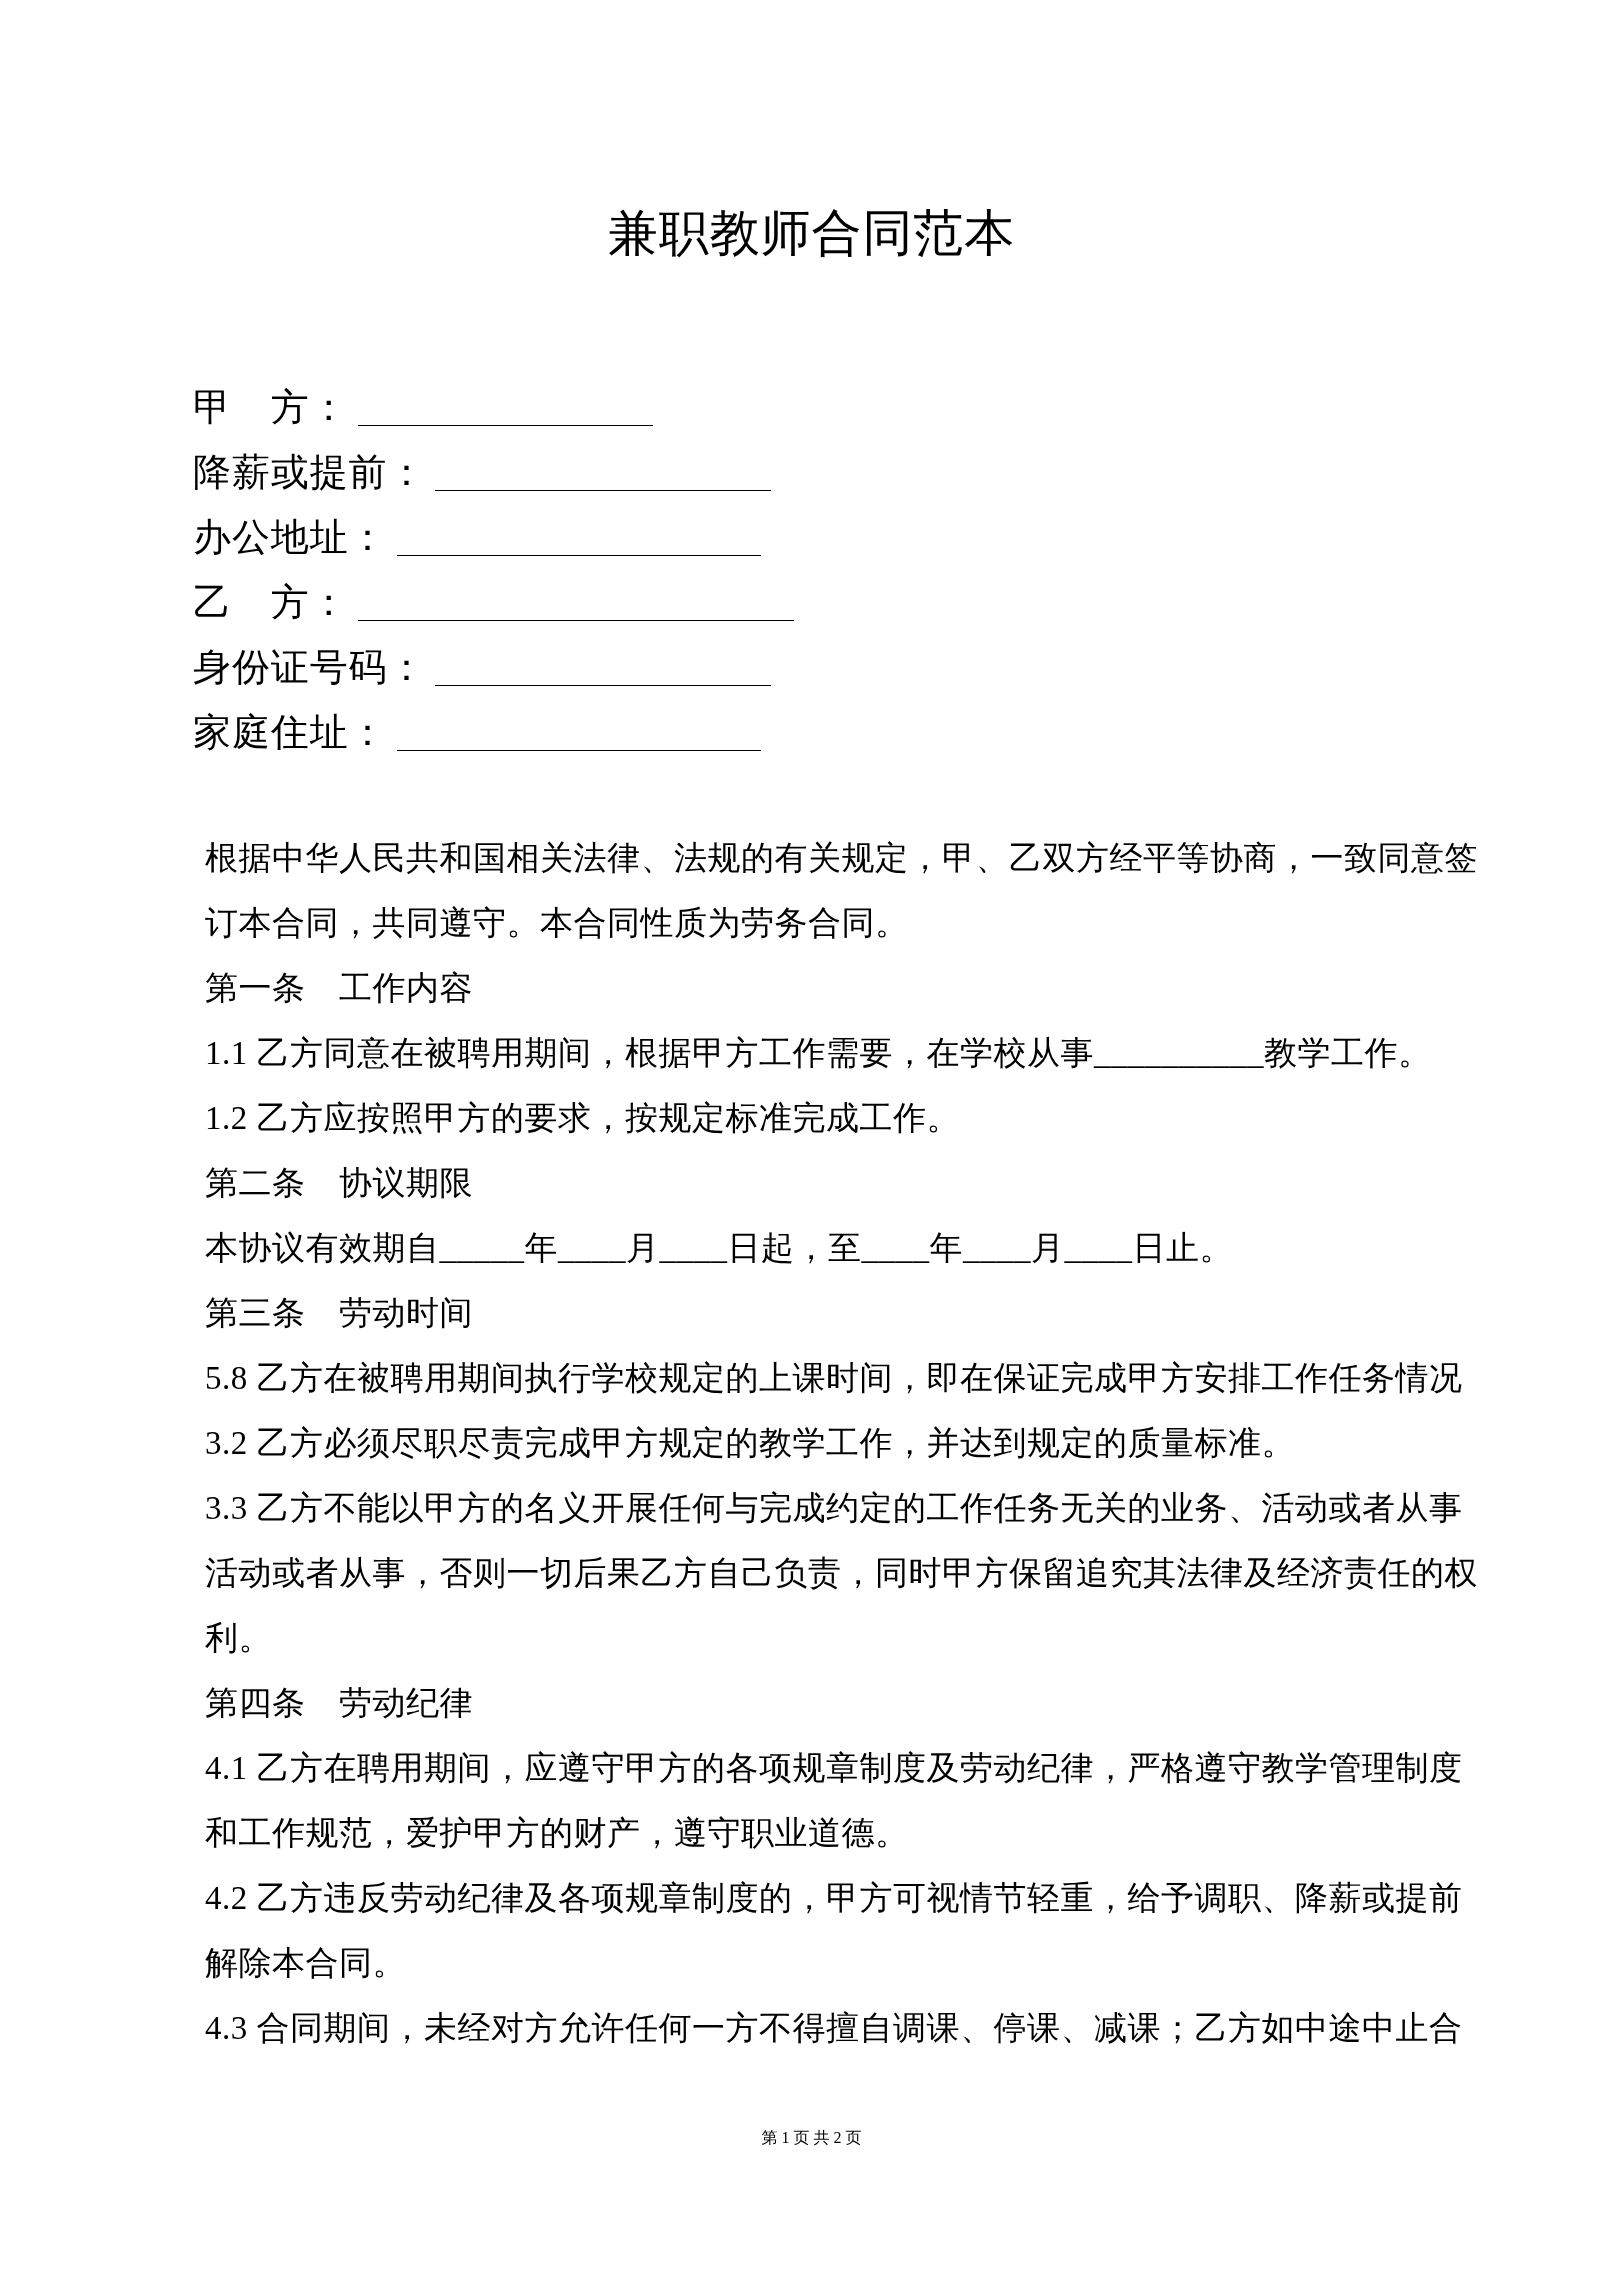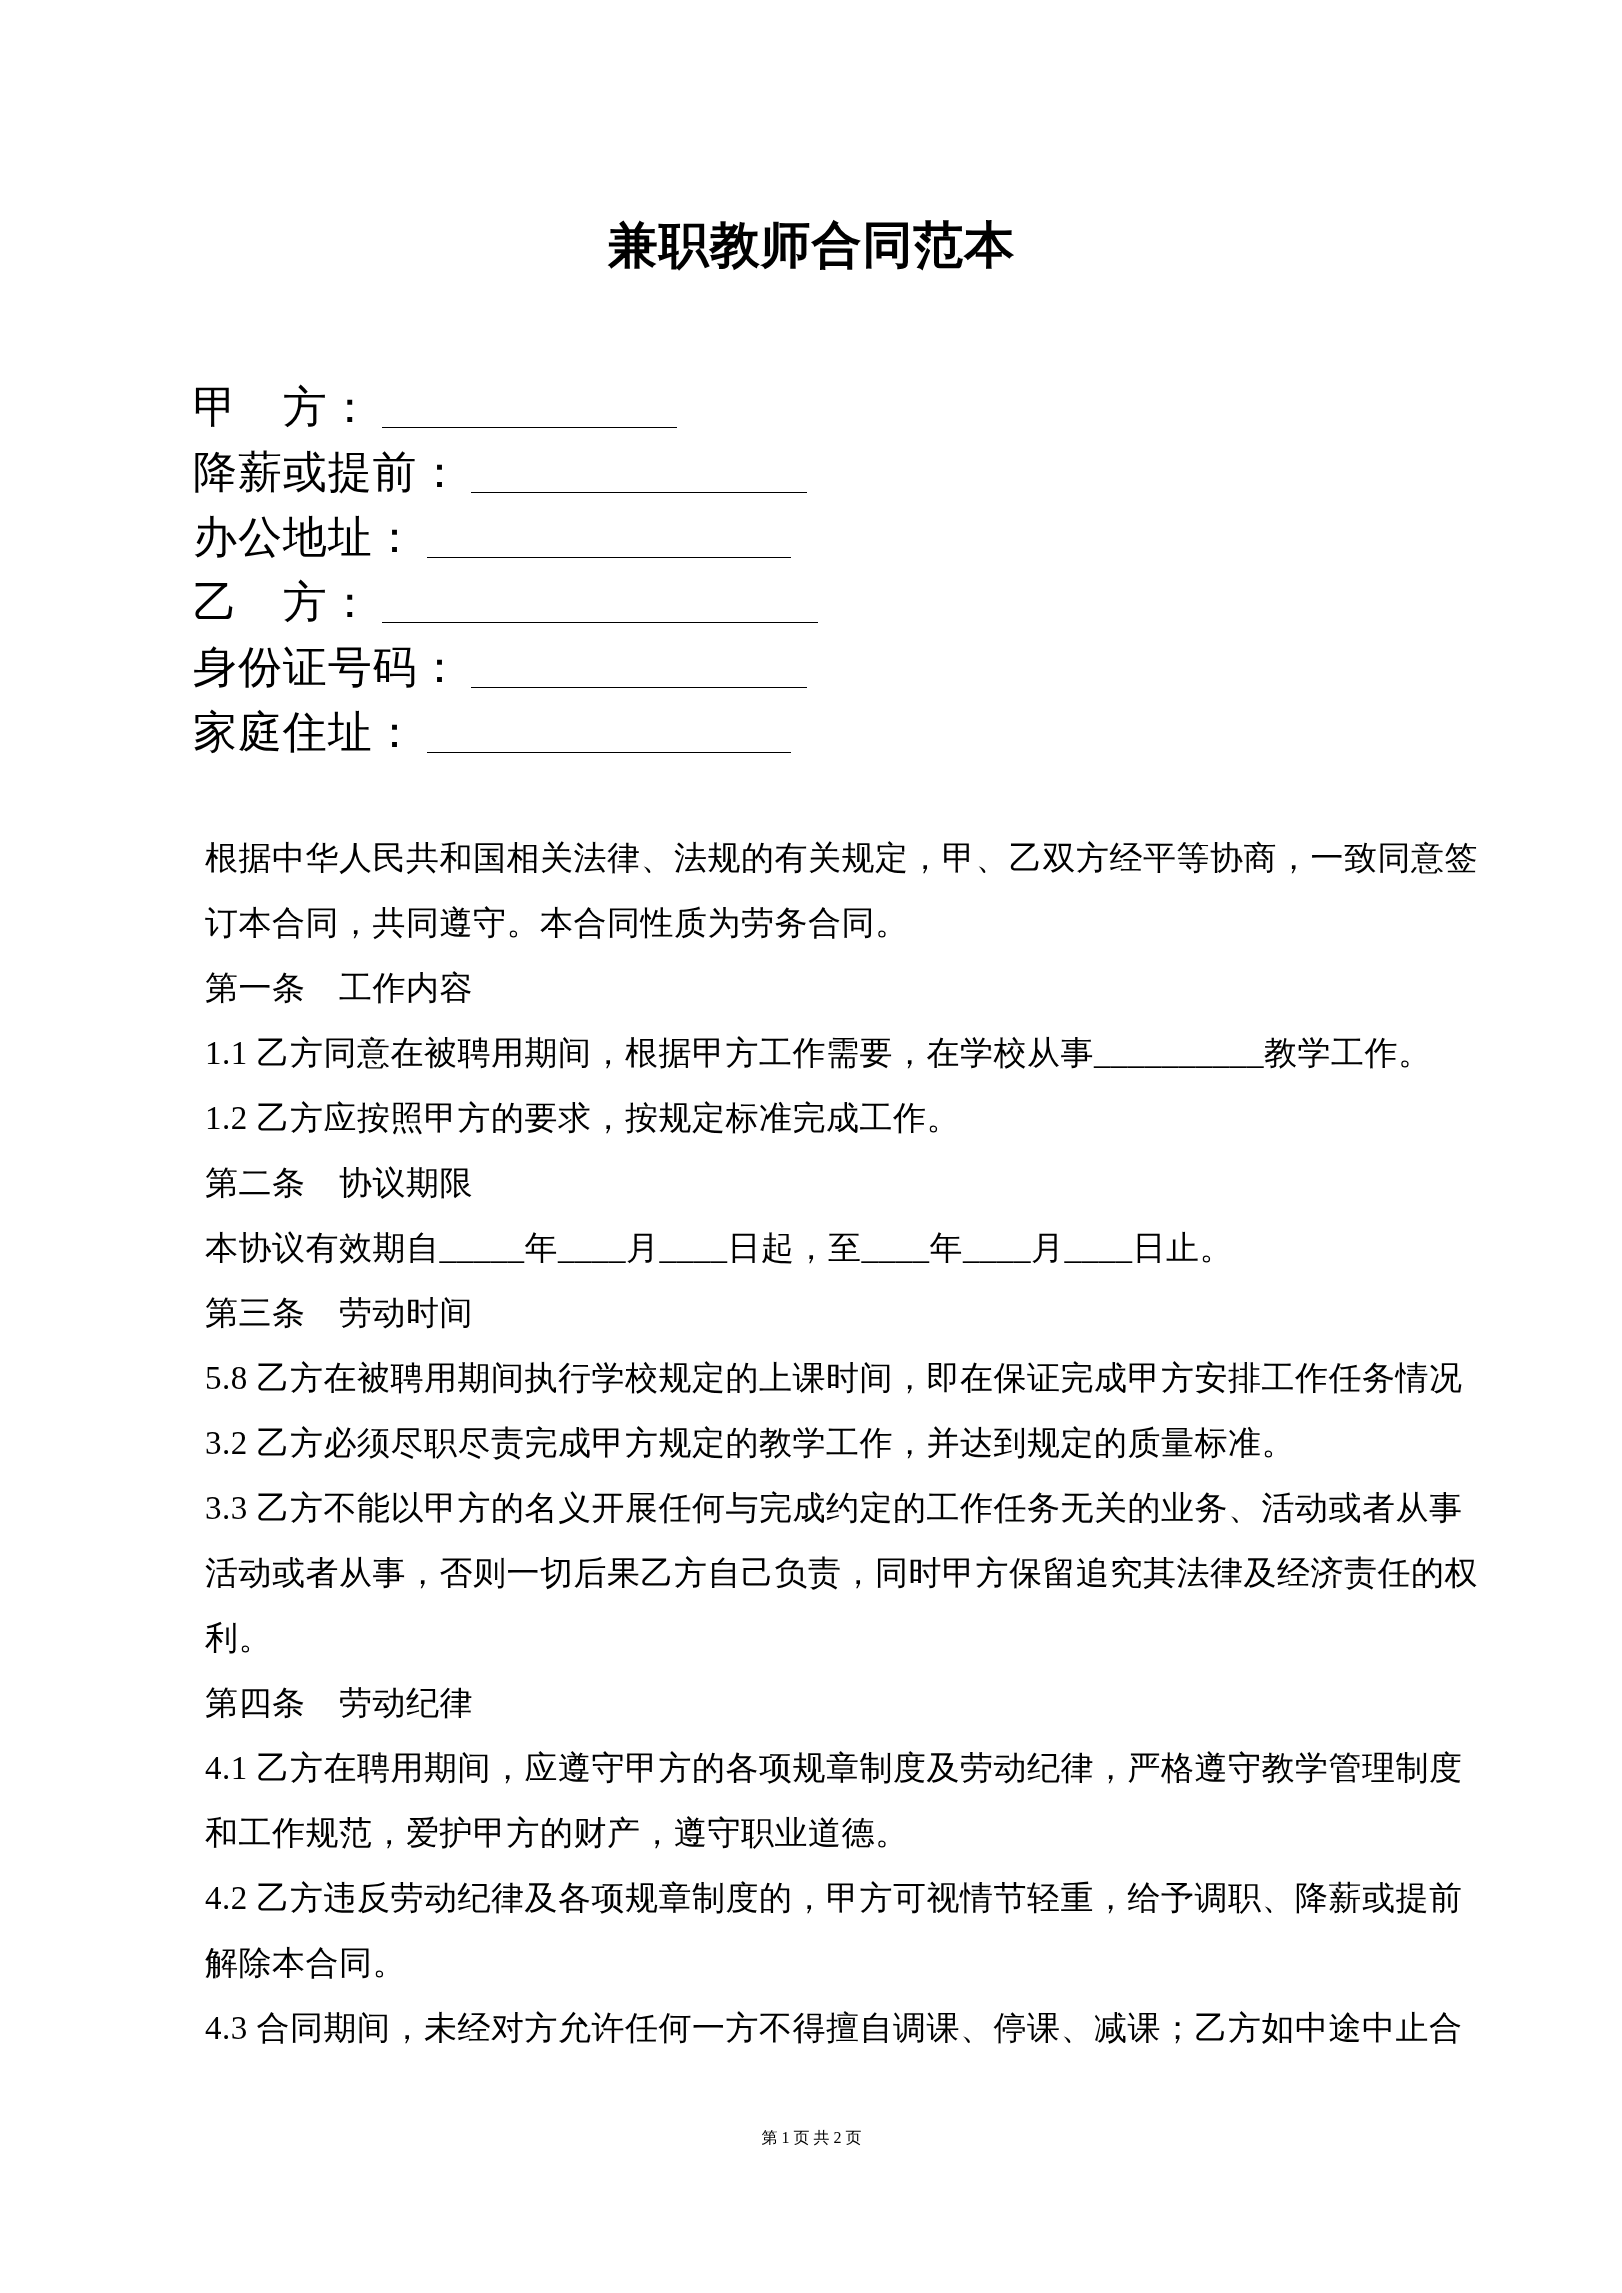--- a/index.html
+++ b/index.html
@@ -14,36 +14,36 @@
     background: #ffffff;
     color: #000000;
     font-family: "Liberation Serif", "DejaVu Serif", serif;
     overflow: hidden;
   }
   .doc-title {
     position: absolute;
     top: 205px;
     left: 0;
     right: 0;
-    margin: 12px;
+    margin: 0;
     text-align: center;
     font-size: 50px;
     line-height: 56px;
-    font-weight: bold;
+    font-weight: normal;
     letter-spacing: 0.9px;
   }
   .fields {
     position: absolute;
     left: 193px;
     top: 375px;
     width: 1255px;
   }
   .field-row {
     height: 65px;
-    font-size: 44px;
+    font-size: 38px;
     line-height: 65px;
     white-space: nowrap;
   }
   .field-label {
     letter-spacing: 0.9px;
   }
   .field-blank {
     display: inline-block;
     position: relative;
     top: 6.4px;

